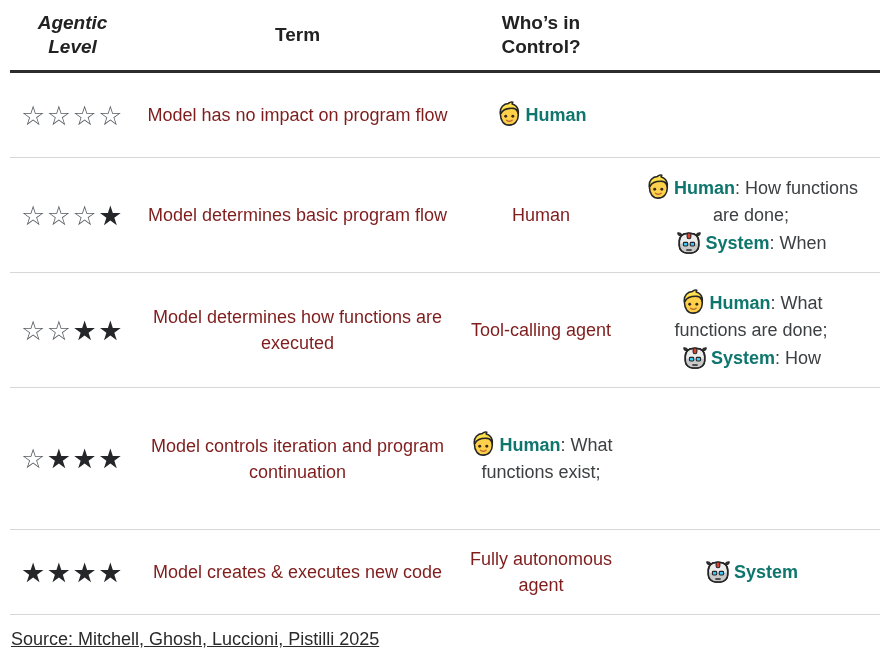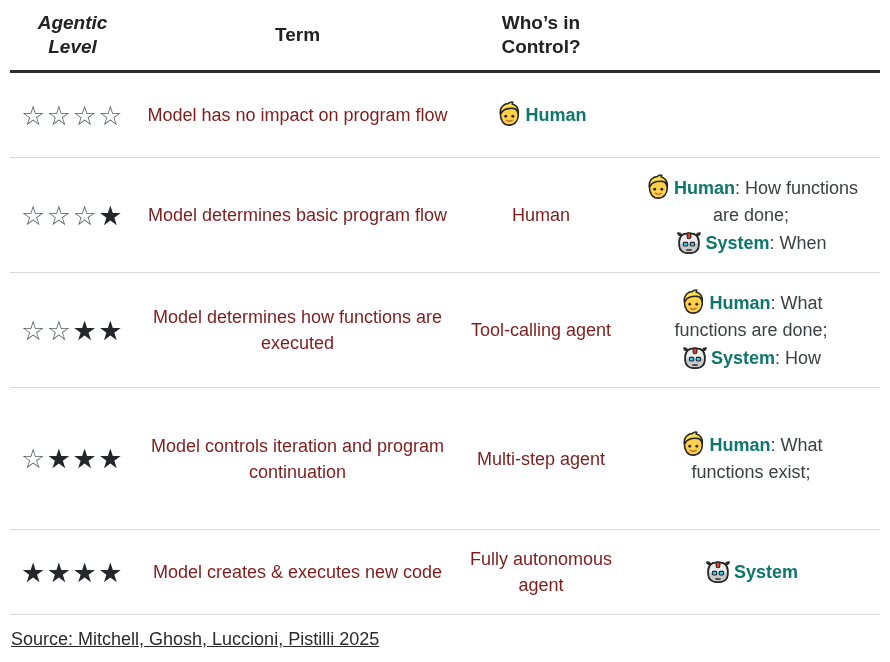--- a/index.html
+++ b/index.html
@@ -127,21 +127,20 @@
     <rect x="15.6" y="5" width="4.8" height="7.6" rx="2.3" fill="#E03E2D" stroke="#262626" stroke-width="1.4"></rect>
     <rect x="10.8" y="17.2" width="5.6" height="4.6" rx="1.2" fill="#3FC8F5" stroke="#262626" stroke-width="1.4"></rect>
     <rect x="19.6" y="17.2" width="5.6" height="4.6" rx="1.2" fill="#3FC8F5" stroke="#262626" stroke-width="1.4"></rect>
     <rect x="14.3" y="26" width="7.4" height="2" rx="1" fill="#262626"></rect>
   </svg></span><b>System</b><span>: How</span></div>
         </div>
   </div>
       <div class="grid-row body-row" style="height: 142px;">
     <div class="stars-cell"><span class="stars-empty">☆</span><span class="stars-filled">★★★</span></div>
     <div class="desc-cell">Model controls iteration and program continuation</div>
-    <div class="term-cell">Multi-step agent</div>
     <div class="control-cell">
           <div class="control-seg"><span class="emoji"><svg viewBox="0 0 36 36" aria-hidden="true">
     <path d="M7 17.5 C7 10.5 11.5 6 18.3 6 C25.2 6 30 10.5 30 17.8 C30 25.5 25.2 31 18.3 31 C11.5 31 7 25.3 7 17.5 Z" fill="#FFD14A" stroke="#262626" stroke-width="2"></path>
     <path d="M6.9 15.8 C6 8.2 11.3 3.4 17.3 3.1 C19.2 1.2 21.3 0.9 22.9 1.6 C22.3 2.3 22 3 22.1 3.9 C26 5 28.9 7.8 29.7 11.6 C30 13.1 30.1 14.6 29.9 15.9 C28.8 11.7 26.3 9.7 23.3 9.5 C17.8 9.2 10.6 10.3 7.7 15.8 Z" fill="#FFE14D" stroke="#262626" stroke-width="2" stroke-linejoin="round"></path>
     <circle cx="13.8" cy="19.6" r="1.9" fill="#3a2a22"></circle>
     <circle cx="22.9" cy="19.6" r="1.9" fill="#3a2a22"></circle>
     <path d="M14.8 24.7 Q18.4 27.6 22 24.7" stroke="#BF6A33" stroke-width="1.8" fill="none" stroke-linecap="round"></path>
   </svg></span><b>Human</b><span>: What functions exist;</span></div>
         </div>
   </div>

